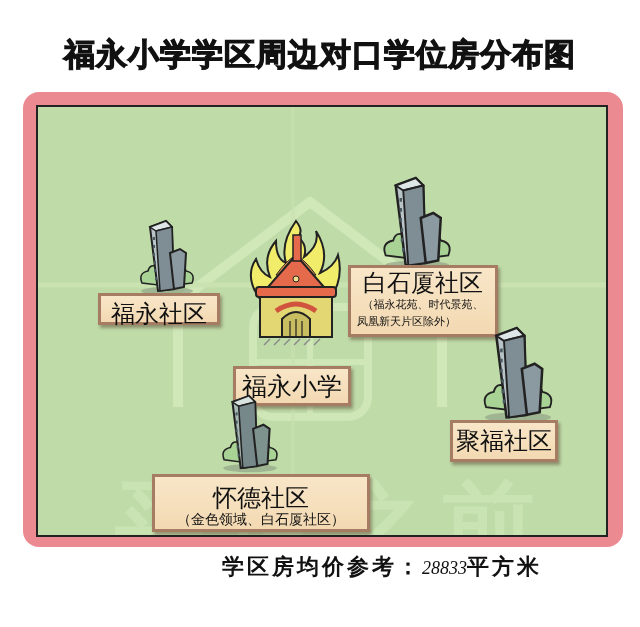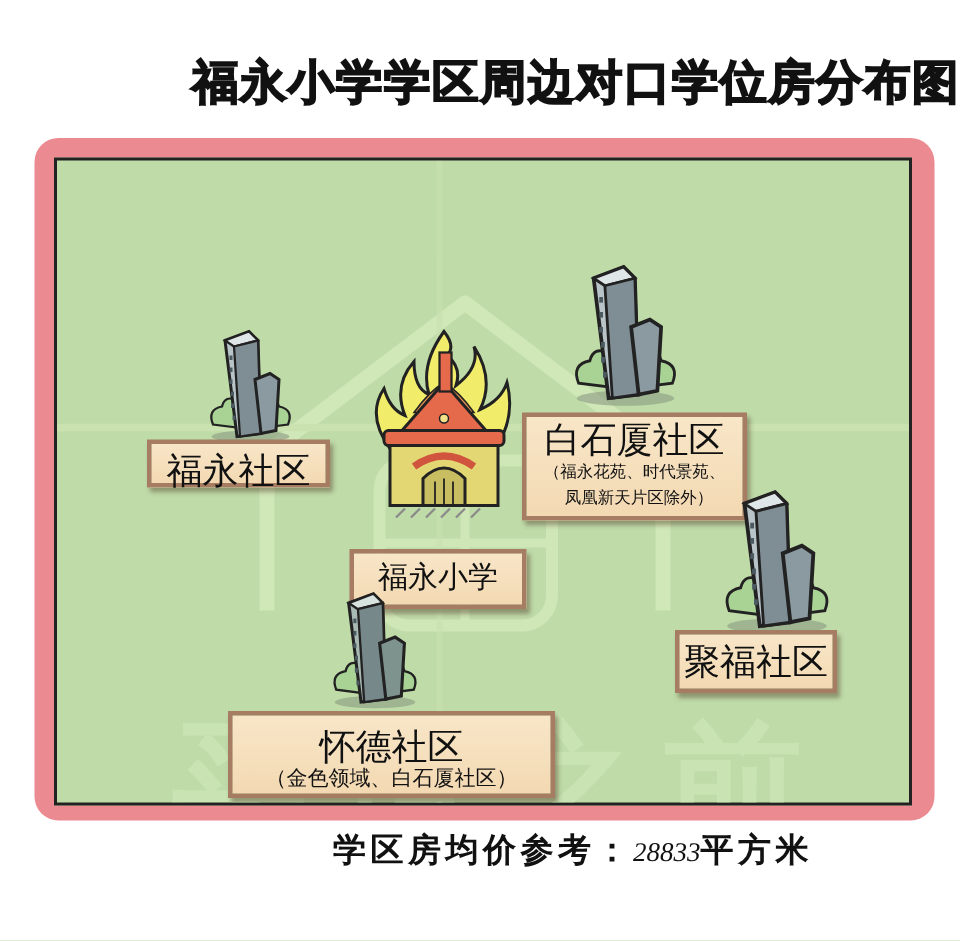--- a/index.html
+++ b/index.html
@@ -1,21 +1,21 @@
 <!DOCTYPE html>
 <html><head>
 <meta charset="utf-8">
 <style>
   html, body { margin:0; padding:0; }
   body {
     width:640px; height:627px; background:#ffffff; position:relative; overflow:hidden;
     font-family: "DejaVu Sans", "Liberation Sans", sans-serif;
   }
   .title {
-    position:absolute; left:0; top:34px; width:640px; text-align:right;
+    position:absolute; left:0; top:34px; width:640px; text-align:center;
     font-size:31px; font-weight:bold; color:#111; letter-spacing:1px;
     -webkit-text-stroke: 1.2px #111;
   }
   .frame {
     position:absolute; left:23px; top:92px; width:600px; height:455px;
     background:#ec8a92; border-radius:16px;
   }
   .field {
     position:absolute; left:36px; top:105px; width:572px; height:432px;
     background:#bfdba8; border:2px solid #222; box-sizing:border-box;
@@ -103,44 +103,44 @@
     <g stroke="#8a8a8a" stroke-width="1.5">
         <line x1="18" y1="130" x2="24" y2="124"></line>
         <line x1="28" y1="130" x2="34" y2="124"></line>
         <line x1="38" y1="130" x2="44" y2="124"></line>
         <line x1="48" y1="130" x2="54" y2="124"></line>
         <line x1="58" y1="130" x2="64" y2="124"></line>
         <line x1="68" y1="130" x2="74" y2="124"></line>
       </g>
   </svg>
   <div class="label" style="left:195px;top:259px;width:118px;height:40px;padding-top:4px">
-    <span class="main" style="font-size:20px">福永小学</span>
+    <span class="main" style="font-size:25px">福永小学</span>
   </div>
 
   <svg class="bld" style="left:340px;top:66px" width="78" height="100" viewBox="0 0 62 80">
     <ellipse cx="31" cy="74" rx="26" ry="4" fill="#8a9a80" opacity="0.6"></ellipse>
     <path d="M6 66 q-4 -10 6 -12 q2 -8 10 -4 l0 18z" fill="#a9d394" stroke="#222" stroke-width="1.5"></path>
     <path d="M56 66 q4 -10 -6 -12 q-2 -8 -10 -4 l0 18z" fill="#a9d394" stroke="#222" stroke-width="1.5"></path>
     <polygon points="14,10 30,4 36,10 38,72 22,74" fill="#b8c4c8" stroke="#222" stroke-width="2"></polygon>
     <polygon points="14,10 30,4 36,10 20,14" fill="#dfe6e8" stroke="#222" stroke-width="1.5"></polygon>
     <polygon points="20,14 36,10 38,72 24,74" fill="#7f8e94" stroke="#222" stroke-width="1.5"></polygon>
     <polygon points="34,36 44,32 50,36 48,70 38,72" fill="#8b9aa0" stroke="#222" stroke-width="2"></polygon>
     <g fill="#4b5a60">
         <rect x="17" y="20" width="2" height="3"></rect>
         <rect x="17" y="28" width="2" height="3"></rect>
         <rect x="17" y="36" width="2" height="3"></rect>
         <rect x="18" y="44" width="2" height="3"></rect>
         <rect x="18" y="52" width="2" height="3"></rect>
         <rect x="19" y="60" width="2" height="3"></rect>
       </g>
   </svg>
-  <div class="label" style="left:310px;top:168px;width:150px;height:72px;padding-top:2px">
+  <div class="label" style="left:310px;top:158px;width:150px;height:72px;padding-top:2px">
     <span class="main" style="font-size:24px">白石厦社区</span>
     <span class="sub">（福永花苑、时代景苑、</span>
-    <span class="sub" style="text-align:center;padding-left:6px">凤凰新天片区除外）</span>
+    <span class="sub" style="text-align:left;padding-left:6px">凤凰新天片区除外）</span>
   </div>
 
   <svg class="bld" style="left:440px;top:216px" width="80" height="102" viewBox="0 0 62 80">
     <ellipse cx="31" cy="74" rx="26" ry="4" fill="#8a9a80" opacity="0.6"></ellipse>
     <path d="M6 66 q-4 -10 6 -12 q2 -8 10 -4 l0 18z" fill="#a9d394" stroke="#222" stroke-width="1.5"></path>
     <path d="M56 66 q4 -10 -6 -12 q-2 -8 -10 -4 l0 18z" fill="#a9d394" stroke="#222" stroke-width="1.5"></path>
     <polygon points="14,10 30,4 36,10 38,72 22,74" fill="#b8c4c8" stroke="#222" stroke-width="2"></polygon>
     <polygon points="14,10 30,4 36,10 20,14" fill="#dfe6e8" stroke="#222" stroke-width="1.5"></polygon>
     <polygon points="20,14 36,10 38,72 24,74" fill="#7f8e94" stroke="#222" stroke-width="1.5"></polygon>
     <polygon points="34,36 44,32 50,36 48,70 38,72" fill="#8b9aa0" stroke="#222" stroke-width="2"></polygon>

